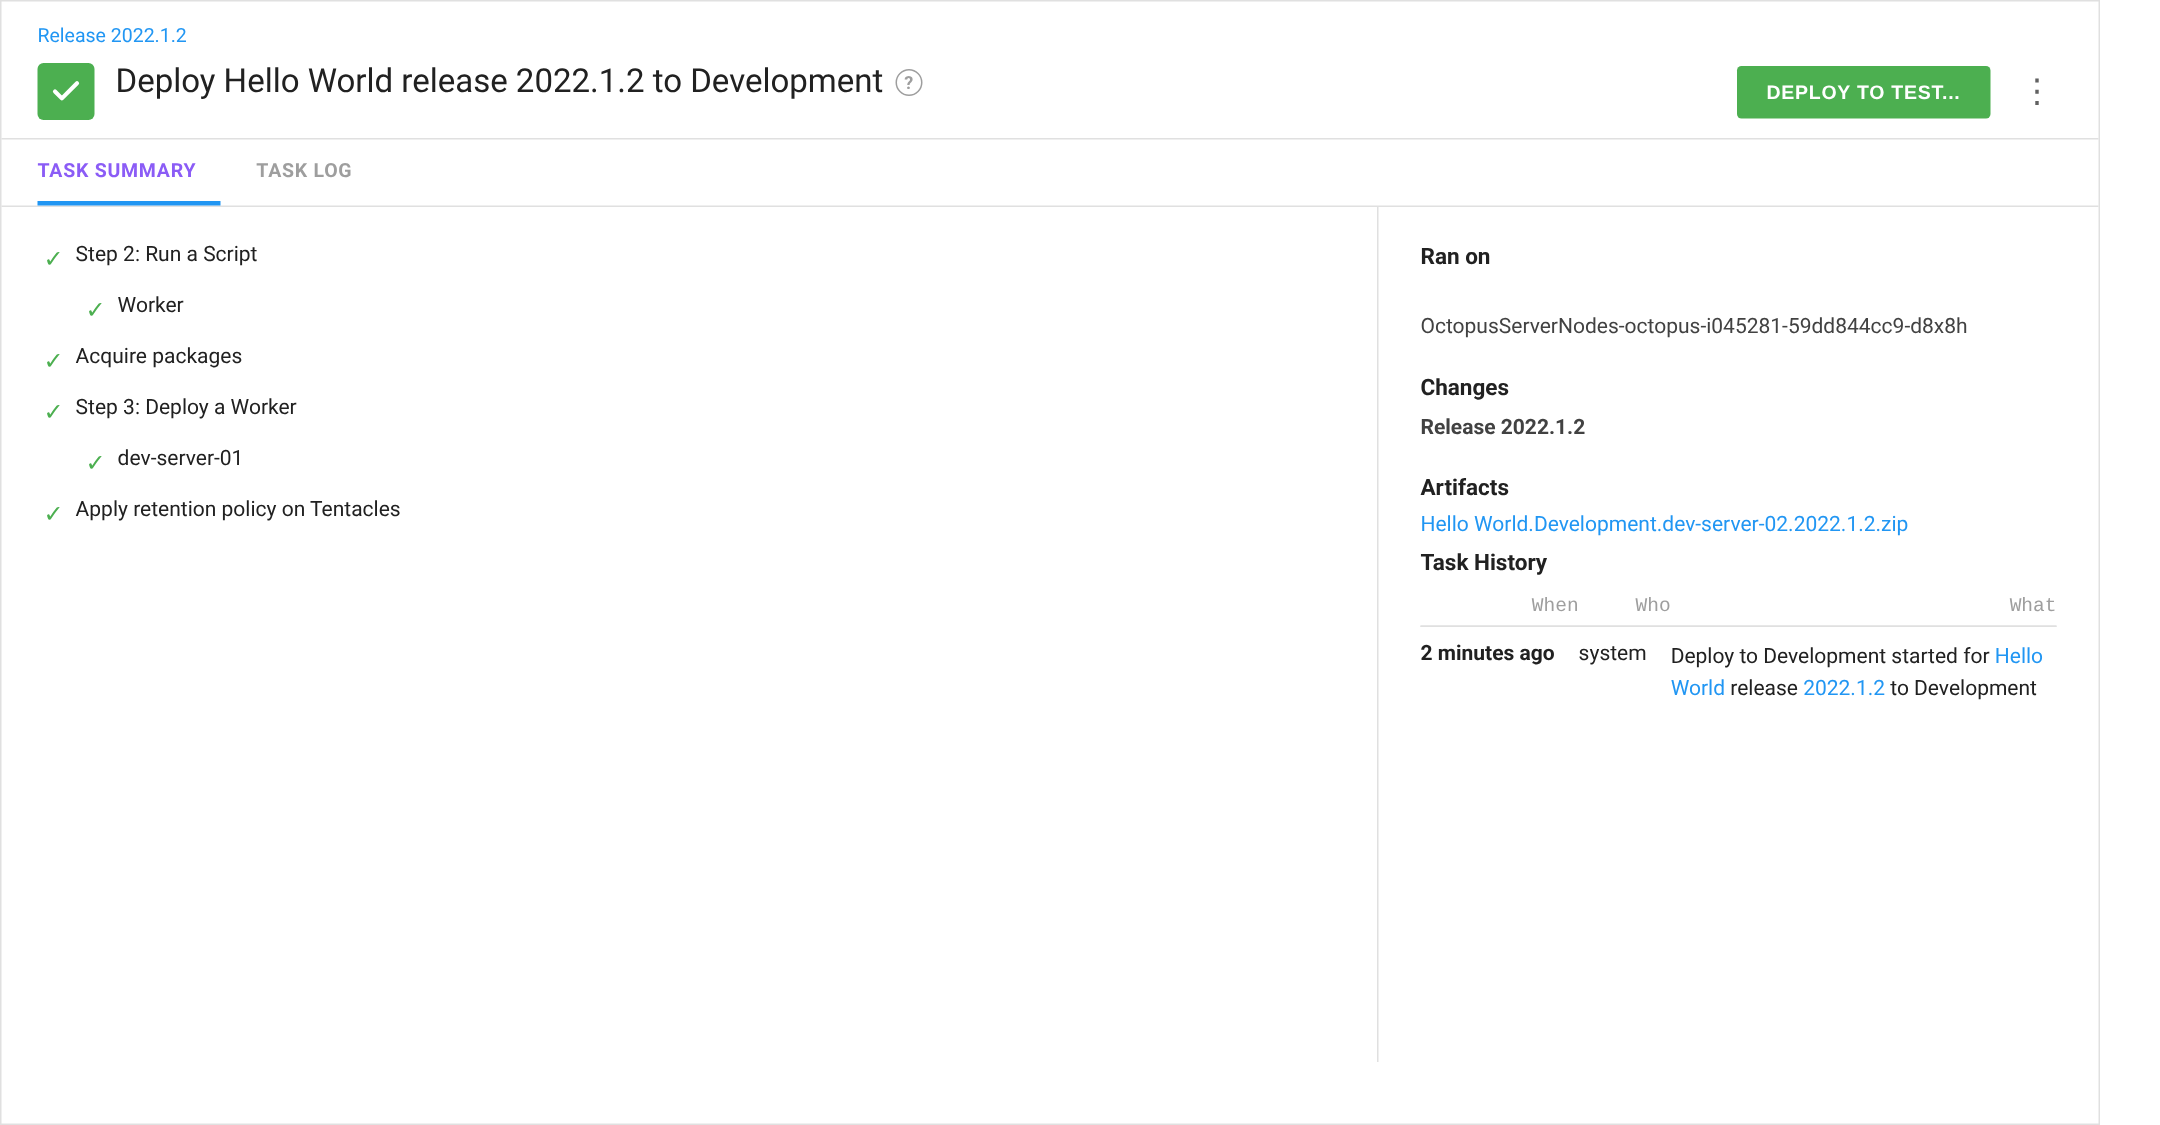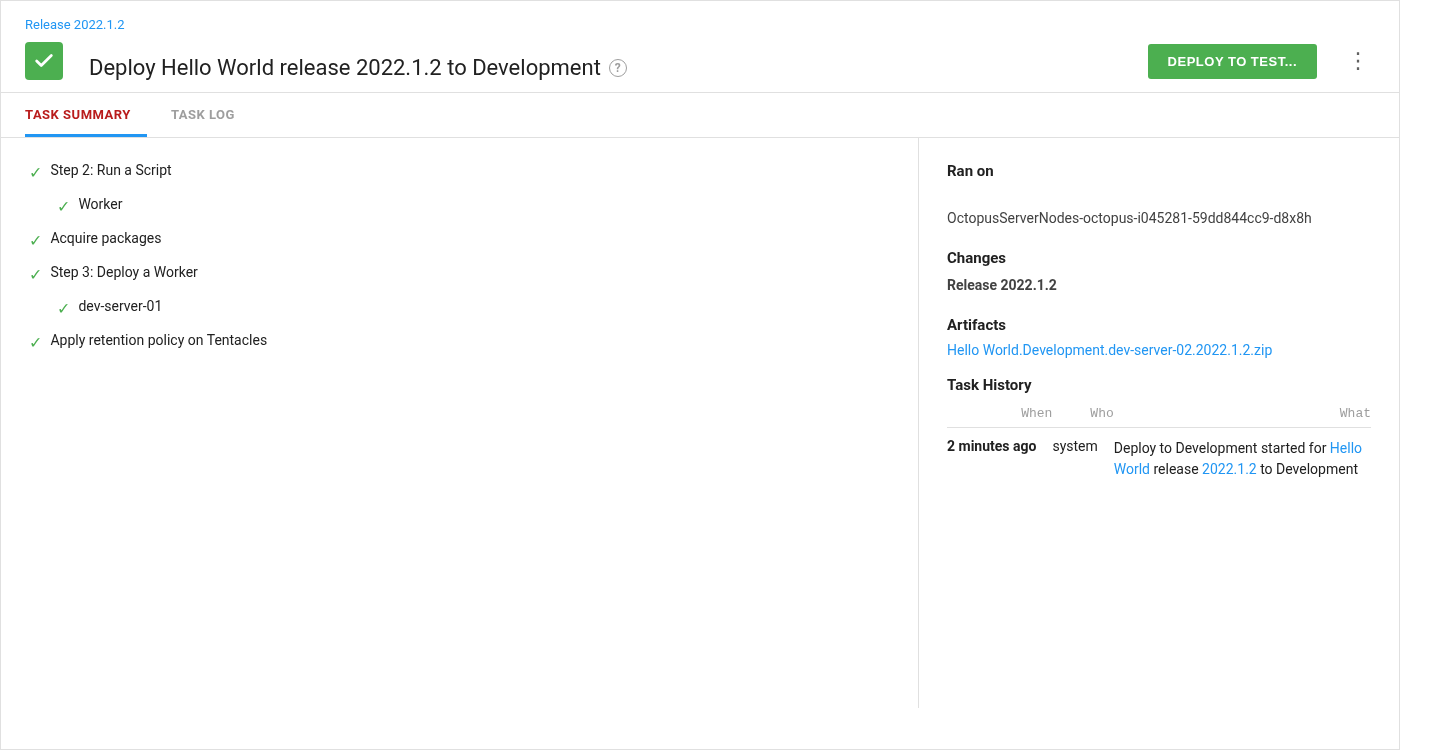--- a/index.html
+++ b/index.html
@@ -26,22 +26,22 @@
       margin-bottom: 10px;
       cursor: pointer;
     }
     .title-row {
       display: flex;
       align-items: center;
       justify-content: space-between;
     }
     .title-left {
       display: flex;
-      align-items: flex-end;
-      gap: 26px;
+      align-items: flex-start;
+      gap: 14px;
     }
     .green-check-box {
       width: 38px;
       height: 38px;
       background: #4caf50;
       border-radius: 4px;
       display: flex;
       align-items: center;
       justify-content: center;
       flex-shrink: 0;
@@ -68,21 +68,21 @@
       justify-content: center;
       color: #9e9e9e;
       font-size: 12px;
       font-weight: bold;
       cursor: pointer;
       flex-shrink: 0;
     }
     .title-right {
       display: flex;
       align-items: center;
-      gap: 24px;
+      gap: 14px;
     }
     .deploy-btn {
       background: #4caf50;
       color: #fff;
       border: none;
       padding: 10px 20px;
       font-size: 13px;
       font-weight: 700;
       letter-spacing: 0.5px;
       border-radius: 3px;
@@ -112,21 +112,21 @@
       margin-right: 24px;
       font-size: 13px;
       font-weight: 700;
       letter-spacing: 0.5px;
       cursor: pointer;
       text-transform: uppercase;
       color: #9e9e9e;
       border-bottom: 3px solid transparent;
     }
     .tab.active {
-      color: #b91c1c;
+      color: #8b5cf6;
       border-bottom: 3px solid #2196f3;
     }
     
     .content {
       display: flex;
       min-height: 570px;
     }
     .left-panel {
       flex: 1;
       padding: 24px 28px;
@@ -215,21 +215,21 @@
       padding-right: 16px;
     }
     .history-table td:nth-child(2) {
       padding-right: 16px;
     }
     .history-what {
       color: #424242;
       line-height: 1.5;
     }
     .artifact-section {
-      margin-bottom: 18px;
+      margin-bottom: 8px;
     }
   </style>
 </head>
 <body>
 
 <div class="page-wrapper">
 
   <div class="header">
     <div class="breadcrumb">Release 2022.1.2</div>
     <div class="title-row">

